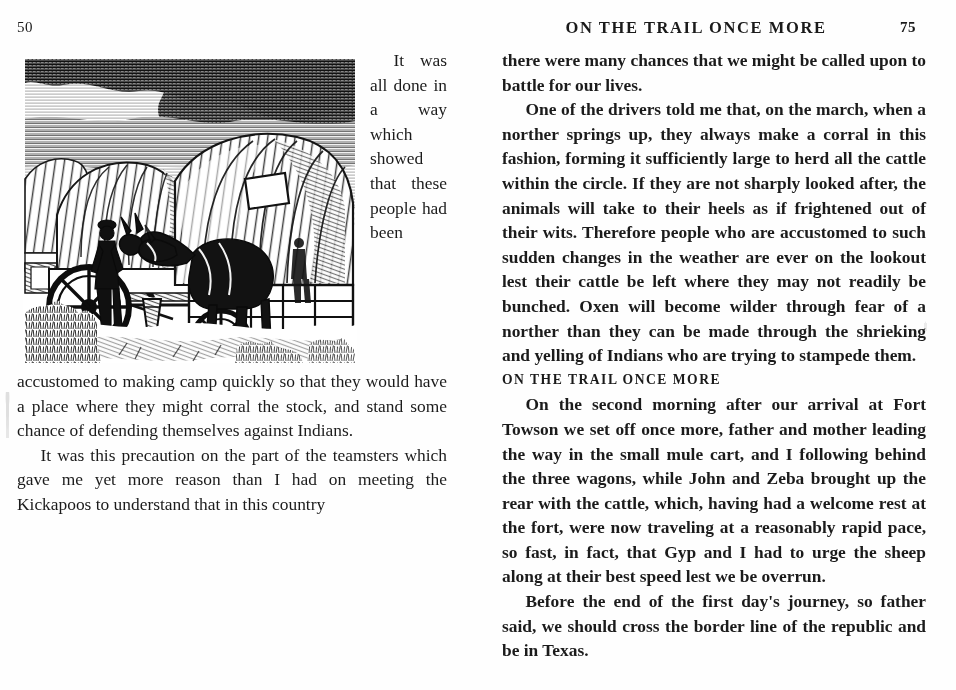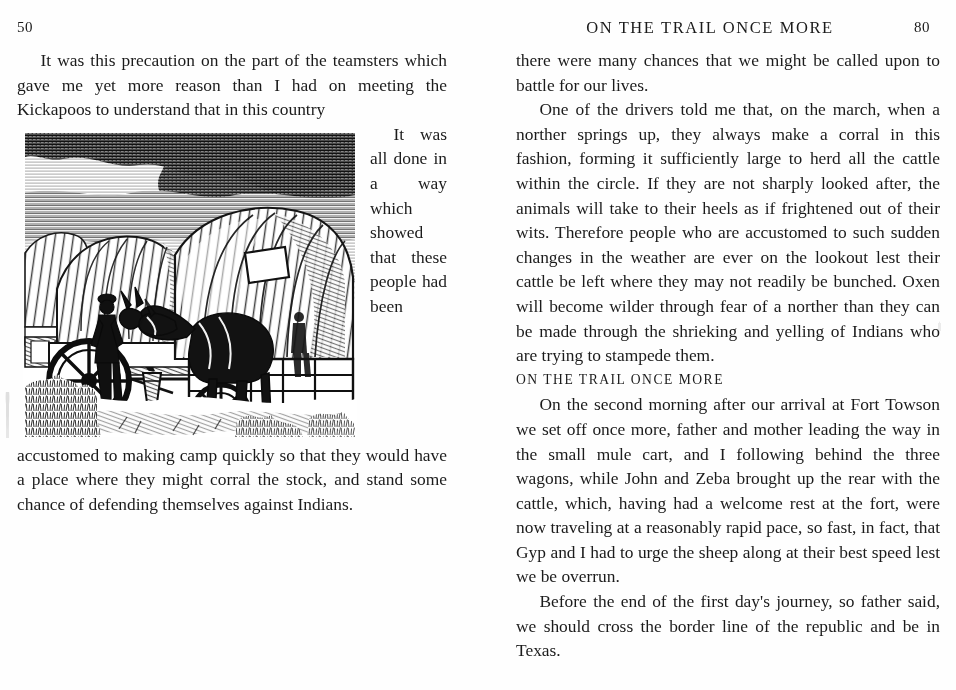--- a/index.html
+++ b/index.html
@@ -24,21 +24,21 @@
   }
 
   
   .page {
     position: absolute;
     top: 0;
     height: 690px;
     box-sizing: border-box;
   }
   .page-left  { left: 0;   width: 478px; padding: 18px 30px 0 17px; }
-  .page-right { left: 470px; width: 478px; padding: 18px 8px 0 46px; }
+  .page-right { left: 456px; width: 478px; padding: 18px 8px 0 46px; font-weight: bold; }
 
   
   .runhead {
     position: relative;
     height: 30px;
     font-size: 16.5px;
     letter-spacing: 1.6px;
     color: #1a1a1a;
     white-space: nowrap;
   }
@@ -143,22 +143,20 @@
 <div class="spread">
 
   <div class="page page-left">
 
     <div class="runhead">
       <span class="folio">50</span>
     </div>
 
     <div class="col">
 
-
-      <p class="indent">It was this precaution on the part of the teamsters which gave me yet more reason than I had on meeting the Kickapoos to understand that in this country</p>
 
       <p class="indent">
         <span class="figure">
           <svg class="engraving" viewBox="0 0 334 306" preserveAspectRatio="none">
             <defs>
 
               <pattern id="skyHatch" width="6" height="3" patternUnits="userSpaceOnUse">
                 <rect width="6" height="3" fill="#ffffff"></rect>
                 <path d="M0 1.1 H6" stroke="#2a2a2a" stroke-width="0.75" opacity="0.55"></path>
               </pattern>
@@ -368,30 +366,32 @@
                 <path d="M112 302 L118 290"></path>
               <path d="M150 300 L158 288"></path>
                 <path d="M170 304 L176 294"></path>
               <path d="M192 298 L198 288"></path>
             </g>
           </svg>
         </span>
         <span>It was all done in a way which showed that these people had been accustomed to making camp quickly so that they would have a place where they might corral the stock, and stand some chance of defending themselves against Indians.</span>
       </p>
 
+      <p class="indent">It was this precaution on the part of the teamsters which gave me yet more reason than I had on meeting the Kickapoos to understand that in this country</p>
+
     </div>
 
     <div class="scan-speck"></div>
   </div>
 
   <div class="page page-right">
 
     <div class="runhead">
       <span class="title">ON THE TRAIL ONCE MORE</span>
-      <span class="folio">80</span>
+      <span class="folio">75</span>
     </div>
 
     <div class="col">
 
       <p class="cont">there were many chances that we might be called upon to battle for our lives.</p>
 
       <p class="indent">One of the drivers told me that, on the march, when a norther springs up, they always make a corral in this fashion, forming it sufficiently large to herd all the cattle within the circle.   If they are not sharply looked after, the animals will take to their heels as if frightened out of their wits.   Therefore people who are accustomed to such sudden changes in the weather are ever on the lookout lest their cattle be left where they may not readily be bunched.   Oxen will become wilder through fear of a norther than they can be made through the shrieking and yelling of Indians who are trying to stampede them.</p>
 
       <p class="section-head">ON THE TRAIL ONCE MORE</p>
 

